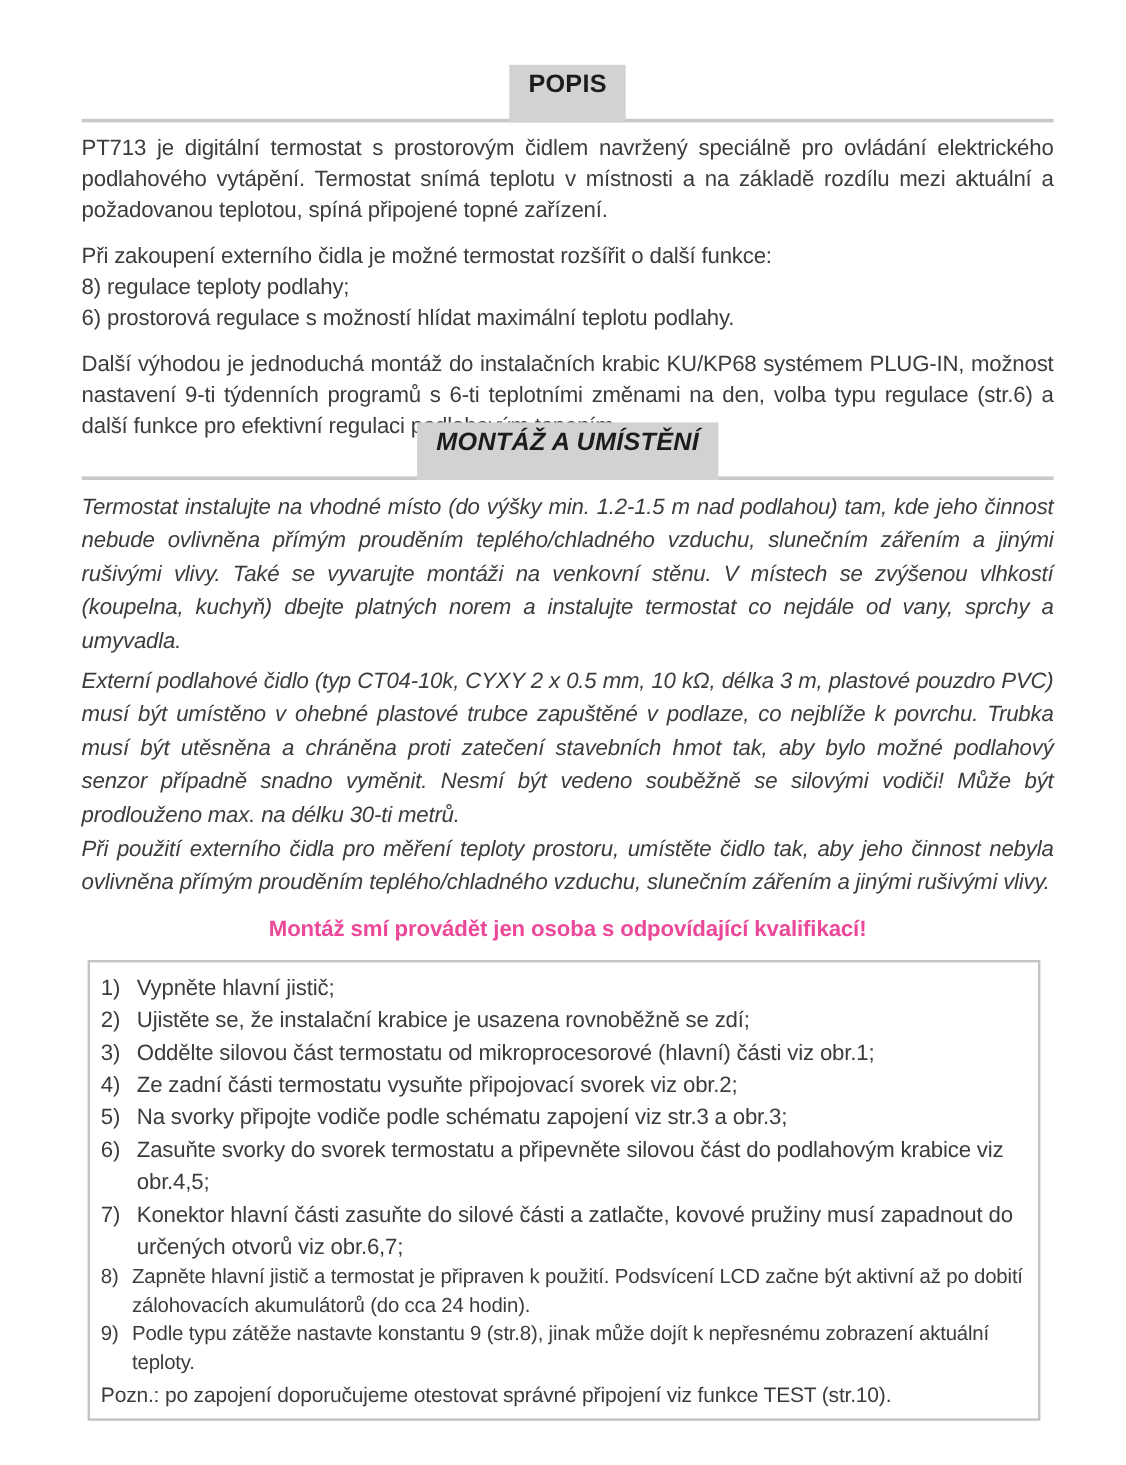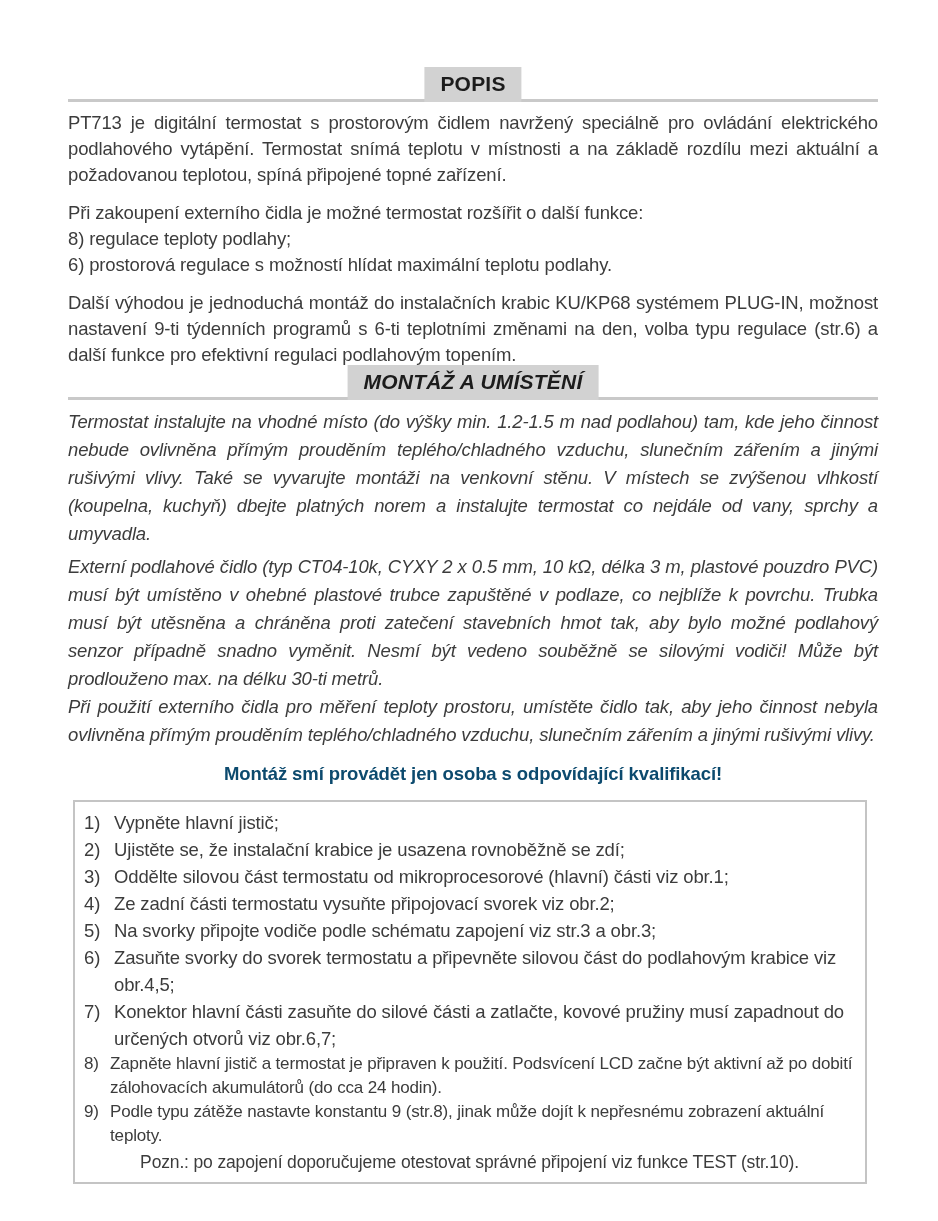--- a/index.html
+++ b/index.html
@@ -37,21 +37,21 @@
   .section-title {
     position: absolute;
     left: 50%;
     bottom: 0;
     transform: translateX(-50%);
     background: #d2d2d2;
     color: #1c1c1c;
     font-weight: bold;
     font-size: 21px;
     line-height: 1;
-    padding: 6px 16px 8px 16px;
+    padding: 6px 16px 21px 16px;
     white-space: nowrap;
     letter-spacing: 0.2px;
   }
   p { margin: 0; }
   .body {
     font-size: 18.5px;
     line-height: 26px;
     text-align: justify;
     letter-spacing: -0.15px;
   }
@@ -60,21 +60,21 @@
   .ital {
     font-style: italic;
     line-height: 28px;
   }
   .lead-underline {
   }
   .warn {
     font-weight: bold;
     font-style: normal;
     text-align: center;
-    color: #0c4a6e;
+    color: #ec4899;
     font-size: 18.5px;
     line-height: 26px;
     letter-spacing: -0.1px;
   }
   .steps-box {
     box-sizing: border-box;
     margin-top: 13px;
     width: 794px;
     margin-left: 5px;
     border: 2px solid #c4c4c4;
@@ -98,21 +98,20 @@
     line-height: 24px;
   }
   .step.small .num {
     flex-basis: 26px;
   }
   .note {
     font-size: 17.5px;
     line-height: 25px;
     margin-top: 2px;
     letter-spacing: -0.15px;
-    text-align: center;
   }
 </style>
 </head>
 <body>
 
 <div class="page">
   <div class="content">
 
     <div class="section-header">
       <div class="rule"></div>

